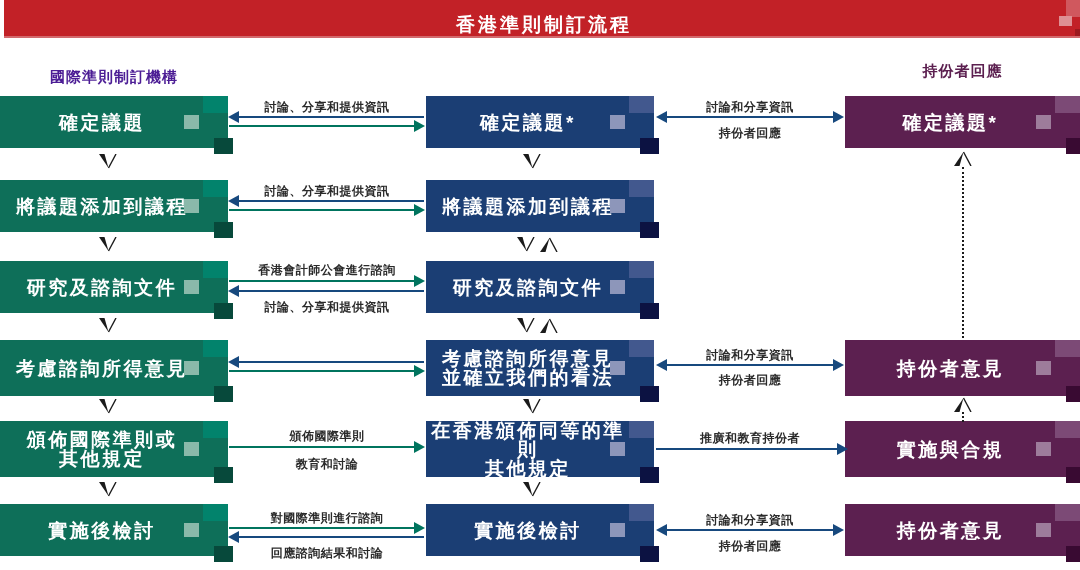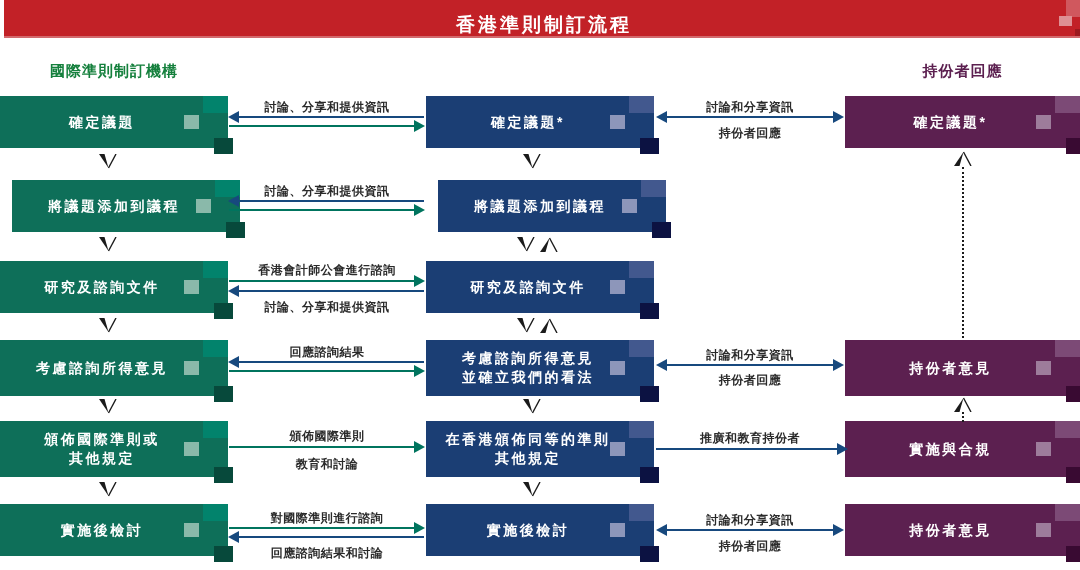--- a/index.html
+++ b/index.html
@@ -13,42 +13,42 @@
   .titlebar .t-text{color:#fff;font-size:19px;font-weight:bold;letter-spacing:3px;}
   .bar-line{position:absolute;left:0;bottom:0;width:100%;height:2px;background:#d2696d;}
   .tsq{position:absolute;}
   .t-light{right:0;top:0;width:18px;height:17px;background:#d0585e;}
   .t-pink{right:12px;top:16px;width:13px;height:10px;background:#de9094;}
   .t-dark{right:0;top:29px;width:9px;height:9px;background:#9c191e;}
 
   
   .col-header{position:absolute;font-weight:bold;font-size:15px;text-align:center;
               white-space:pre-line;line-height:19px;letter-spacing:1px;}
-  .h-intl{left:0;width:228px;top:61px;color:#15803d;}
+  .h-intl{left:0;width:228px;top:67px;color:#4c1d95;}
   .h-mid{left:426px;width:228px;top:50px;color:#1b3e74;}
   .h-st{left:845px;width:235px;top:61px;color:#5c2050;}
 
   
   .box{position:absolute;display:flex;align-items:center;justify-content:center;
-       color:#fff;font-size:14px;font-weight:bold;letter-spacing:2.5px;text-align:center;
+       color:#fff;font-size:19px;font-weight:bold;letter-spacing:2.5px;text-align:center;
        white-space:pre-line;line-height:19px;}
   .box .box-label{padding-right:24px;}
   .box.green{background:#0e6f59;}
   .box.blue{background:#1b3e74;}
   .box.purple{background:#5c2050;}
   .dec{position:absolute;}
   .d-med{right:0;top:0;width:25px;height:17px;}
   .d-light{right:29px;top:calc(50% - 7px);width:15px;height:14px;}
   .d-dark{right:-5px;bottom:-6px;width:19px;height:16px;}
   .green .d-med{background:#02836c;}.green .d-light{background:#8ab9aa;}.green .d-dark{background:#07493b;}
   .blue .d-med{background:#42588e;}.blue .d-light{background:#8d96ba;}.blue .d-dark{background:#0c1242;}
   .purple .d-med{background:#7c4a76;}.purple .d-light{background:#9d7c9b;}.purple .d-dark{background:#390a32;}
 
   .bL{left:0;width:228px;}  .bM{left:426px;width:228px;}  .bR{left:845px;width:235px;}
-  .r1{top:96px;height:52px;} .r2{top:180px;height:52px;margin-left:12px;} .r3{top:261px;height:52px;}
+  .r1{top:96px;height:52px;} .r2{top:180px;height:52px;} .r3{top:261px;height:52px;}
   .r4{top:340px;height:56px;} .r5{top:421px;height:56px;} .r6{top:504px;height:52px;}
 
   
   .chev{position:absolute;width:19px;height:15px;line-height:0;}
   .cL{left:98px;} .cMs{left:522px;} .cMd{left:516px;} .cMu{left:539px;}
   .g1{top:154px;} .g2{top:237px;} .g3{top:318px;} .g4{top:399px;} .g5{top:482px;}
 
   
   .ha{position:absolute;height:0;}
   .ha.g{border-top:2px solid #00745e;}
@@ -235,21 +235,20 @@
 
   <div class="lbl lm" style="top:183px">討論、分享和提供資訊</div>
   <i class="ha b left lm-line" style="top:200px"></i>
   <i class="ha g right lm-line2" style="top:209px"></i>
 
   <div class="lbl lm" style="top:262px">香港會計師公會進行諮詢</div>
   <i class="ha g right lm-line2" style="top:280px"></i>
   <i class="ha b left lm-line" style="top:290px"></i>
   <div class="lbl lm" style="top:299px">討論、分享和提供資訊</div>
 
-  <div class="lbl lm" style="top:344px">回應諮詢結果</div>
   <i class="ha b left lm-line" style="top:361px"></i>
   <i class="ha g right lm-line2" style="top:370px"></i>
 
   <div class="lbl lm" style="top:428px">頒佈國際準則</div>
   <i class="ha g right lm-line2" style="top:446px"></i>
   <div class="lbl lm" style="top:510px">對國際準則進行諮詢</div>
 
   <div class="lbl lm" style="top:456px">教育和討論</div>
   <i class="ha g right lm-line2" style="top:527px"></i>
   <i class="ha b left lm-line" style="top:536px"></i>

